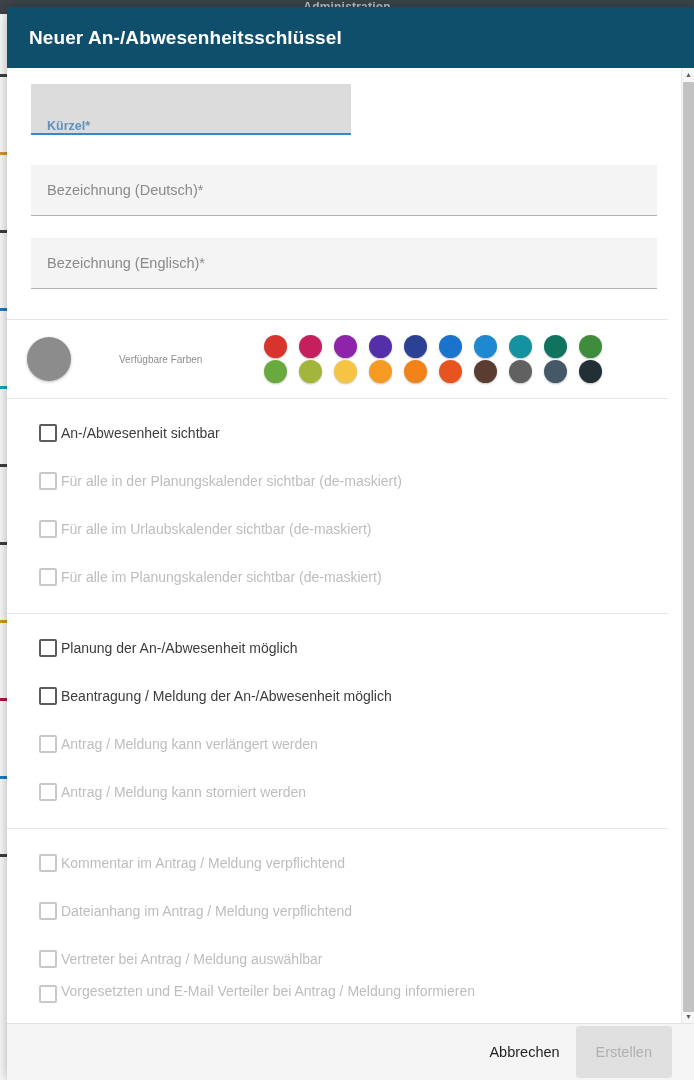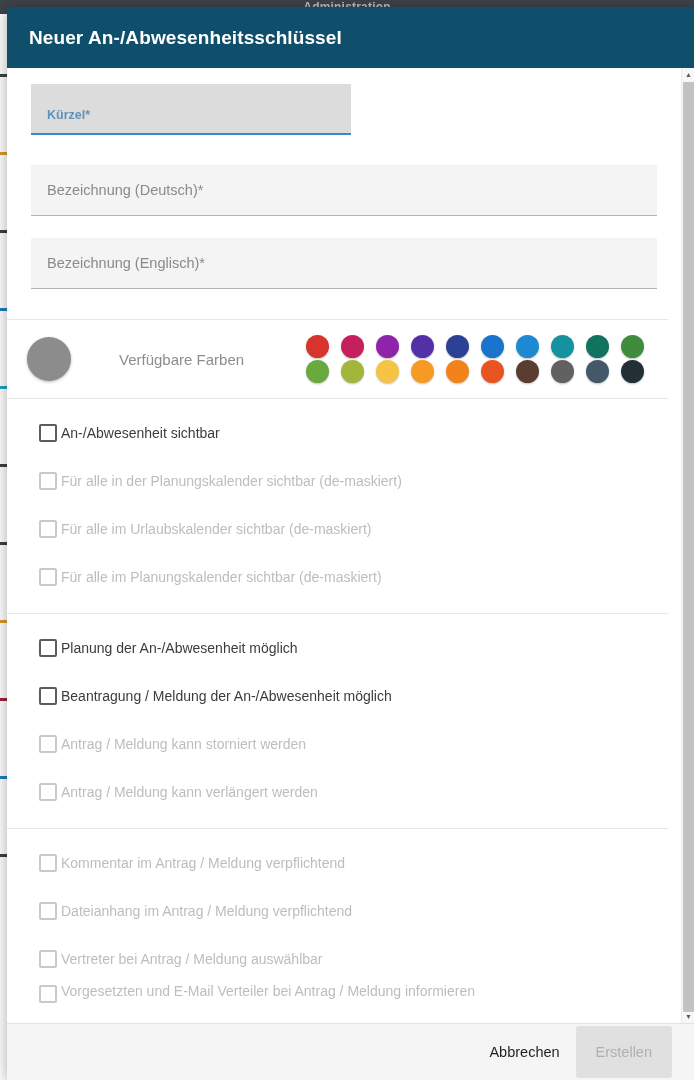--- a/index.html
+++ b/index.html
@@ -108,42 +108,42 @@
   }
   .field.focused .box {
     background: #dcdcdc;
     border-bottom: 2px solid #3b87c9;
   }
   .field.focused .label {
     color: #5f92bd;
     font-size: 12.5px;
     font-weight: 700;
   }
-  .field.focused .box { align-items: center; padding-top: 13px; }
+  .field.focused .box { align-items: flex-end; padding-top: 13px; }
   .field.short { margin-right: 0; width: 320px; }
 
   .spacer-16 { height: 16px; }
   .spacer-22 { height: 22px; }
   .spacer-30 { height: 30px; }
 
   
   .divider { height: 1px; background: #e6e6e6; margin: 0 13px 0 0; }
   #color-row {
     display: flex; align-items: center;
     padding: 14px 24px 14px 20px;
     gap: 0;
   }
   #selected-color-circle {
     width: 44px; height: 44px; border-radius: 50%;
     background: #8c8c8c;
     box-shadow: 0 1px 3px rgba(0,0,0,.28);
     flex: 0 0 auto;
   }
   #color-label {
-    font-size: 15px; color: #8d8d8d;
+    font-size: 10px; color: #8d8d8d;
     margin-left: 48px;
     flex: 0 0 auto;
     white-space: nowrap;
   }
   #swatch-grid {
     margin-left: 56px;
     display: grid;
     grid-template-columns: repeat(10, 35px);
     grid-auto-rows: 25px;
     align-items: center;
@@ -315,25 +315,25 @@
             <div class="cb-row">
               <div class="cb-box"></div>
               <div class="cb-text">Planung der An-/Abwesenheit möglich</div>
             </div>
             <div class="cb-row">
               <div class="cb-box"></div>
               <div class="cb-text">Beantragung / Meldung der An-/Abwesenheit möglich</div>
             </div>
             <div class="cb-row disabled">
               <div class="cb-box"></div>
+              <div class="cb-text">Antrag / Meldung kann verlängert werden</div>
+            </div>
+            <div class="cb-row disabled">
+              <div class="cb-box"></div>
               <div class="cb-text">Antrag / Meldung kann storniert werden</div>
-            </div>
-            <div class="cb-row disabled">
-              <div class="cb-box"></div>
-              <div class="cb-text">Antrag / Meldung kann verlängert werden</div>
             </div>
           </div>
           <div class="divider"></div>
           <div class="cb-group">
             <div class="cb-row disabled">
               <div class="cb-box"></div>
               <div class="cb-text">Kommentar im Antrag / Meldung verpflichtend</div>
             </div>
             <div class="cb-row disabled">
               <div class="cb-box"></div>

